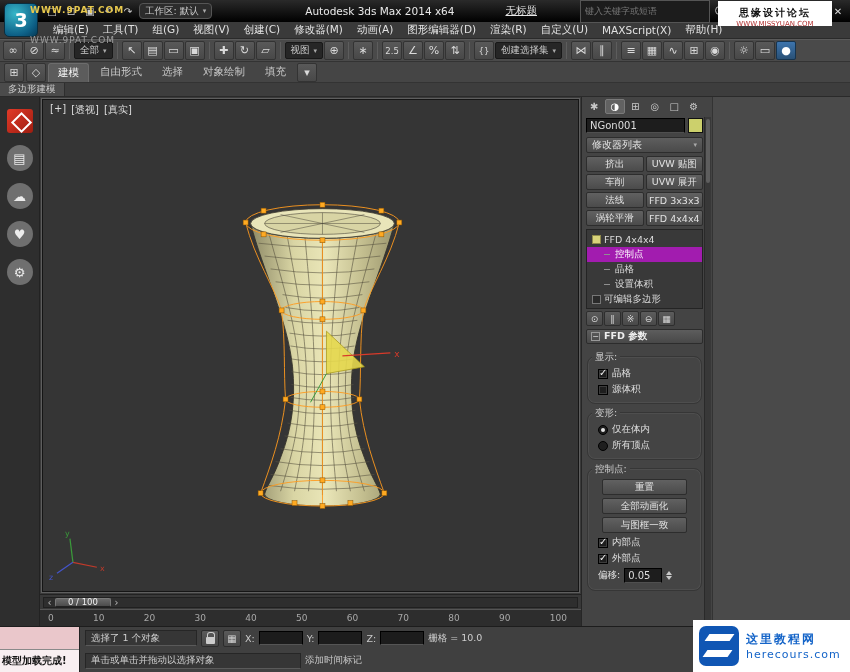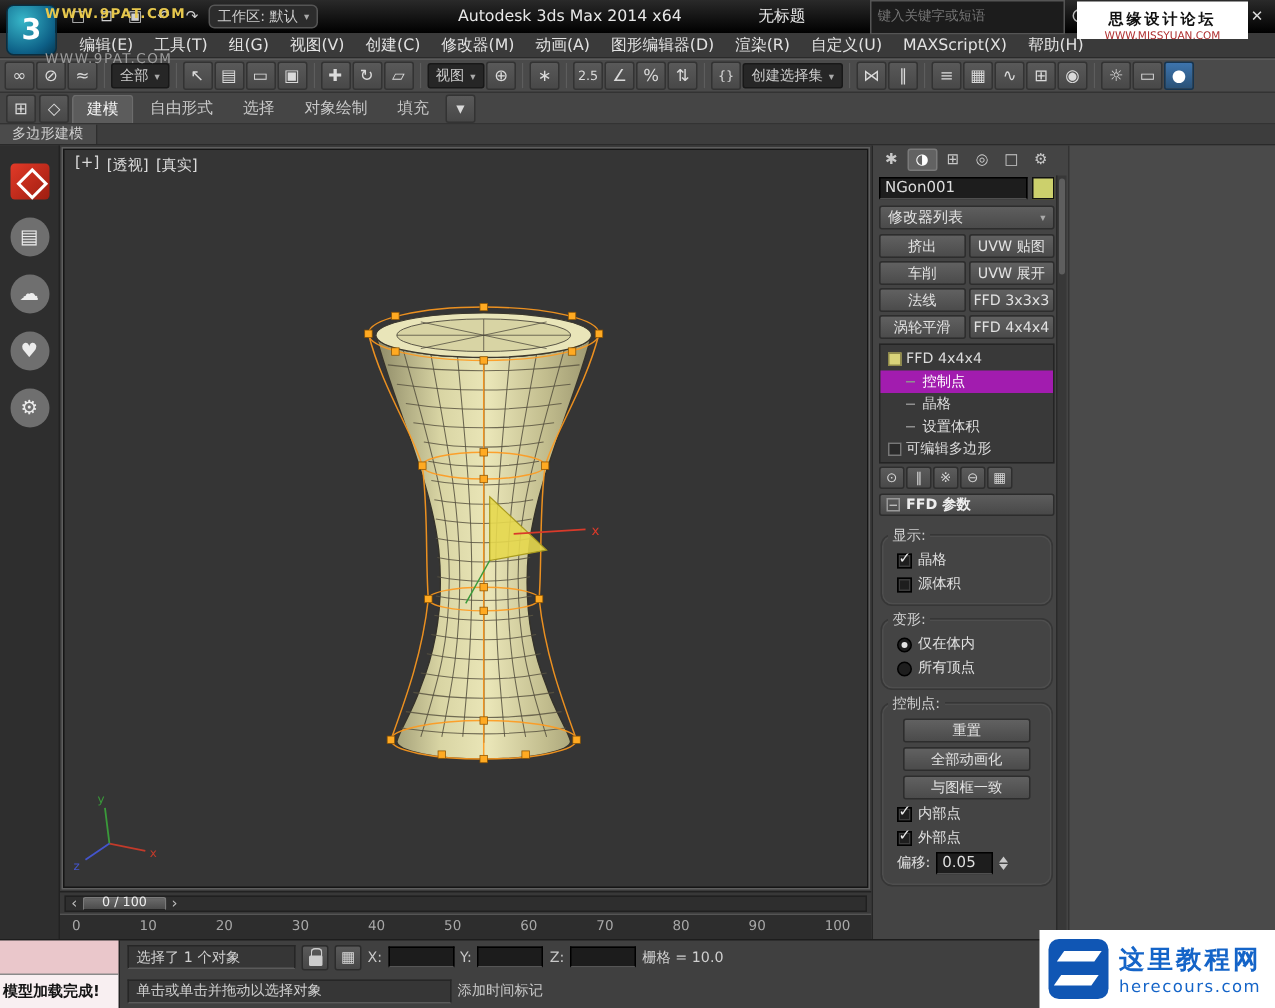--- a/index.html
+++ b/index.html
@@ -7,21 +7,21 @@
   #app{position:relative;width:850px;height:672px;background:#474747;overflow:hidden;color:#d6d6d6;}
 
   
   .titlebar{height:22px;background:linear-gradient(#2a2a2a,#000);display:flex;align-items:center;gap:3px;padding:0 4px 0 44px;position:relative;}
   .appbtn{position:absolute;left:4px;top:3px;width:34px;height:34px;z-index:25;border-radius:5px;
     background:radial-gradient(circle at 32% 30%,#37b6c8,#0d5f86 70%,#063a55);display:grid;place-items:center;
     color:#fff;font-weight:bold;font-size:19px;border:1px solid #0a2e40;}
   .qbtn{width:16px;height:16px;display:inline-flex;align-items:center;justify-content:center;font-size:10px;color:#cfcfcf;}
   .wsdrop{height:16px;display:inline-flex;align-items:center;gap:4px;background:#2c2c2c;border:1px solid #555;border-radius:4px;padding:0 5px;font-size:9.5px;color:#ccc;}
   .tb-title{font-size:10.5px;color:#e8e8e8;margin-left:90px;}
-  .tb-doc{font-size:10.5px;color:#e8e8e8;margin-left:48px;}
+  .tb-doc{font-size:10.5px;color:#e8e8e8;margin-left:48px;text-decoration:underline;}
   .search{width:130px;height:23px;background:#1c1c1c;border:1px solid #555;color:#bbb;font-size:9px;padding:0 4px;margin-left:40px;font-family:inherit;}
   .winbtn{width:16px;height:15px;display:inline-flex;align-items:center;justify-content:center;font-size:10px;color:#ddd;}
   .flex1{flex:1;}
 
   
   .menubar{height:17px;background:#3a3a3a;border-bottom:1px solid #2a2a2a;display:flex;align-items:center;padding-left:46px;}
   .menu-item{font-size:10.5px;color:#e2e2e2;padding:0 7px;}
   .toolbar1{height:23px;background:#4a4a4a;border-top:1px solid #5a5a5a;border-bottom:1px solid #333;display:flex;align-items:center;padding:0 3px;gap:1px;}
   .tbtn{width:20px;height:19px;flex:none;display:inline-flex;align-items:center;justify-content:center;font-size:11px;color:#dadada;background:linear-gradient(#595959,#484848);border:1px solid #333;border-radius:2px;}
   .tbtn.small{font-size:8.5px;}
@@ -122,21 +122,21 @@
   
   .wm9-1{position:absolute;left:30px;top:5px;color:#e7c84d;font-size:9px;font-weight:bold;z-index:30;letter-spacing:1px;}
   .wm9-2{position:absolute;left:30px;top:35px;color:#9d9d9d;font-size:9px;z-index:30;letter-spacing:1px;}
   .missyuan{position:absolute;top:1px;right:18px;width:114px;height:25px;background:#fff;z-index:28;text-align:center;line-height:1.15;padding-top:1px;}
   .missyuan .l1{font-size:10px;color:#111;font-weight:bold;letter-spacing:2px;}
   .missyuan .l2{font-size:7px;color:#b03030;display:block;}
   .brand{position:absolute;right:0;bottom:0;width:157px;height:52px;background:#fff;display:flex;align-items:center;gap:7px;padding:5px 6px;z-index:40;}
   .brand-mark{position:relative;width:40px;height:40px;background:#1056b4;border-radius:7px;overflow:hidden;flex:none;}
   .brand-mark::before{content:"";position:absolute;left:8px;top:8px;width:25px;height:7px;background:#fff;transform:skewX(-35deg);}
   .brand-mark::after{content:"";position:absolute;left:6px;top:24px;width:25px;height:7px;background:#fff;transform:skewX(-35deg);}
-  .brand-t1{color:#1464c8;font-weight:bold;font-size:17px;letter-spacing:2px;}
+  .brand-t1{color:#1464c8;font-weight:bold;font-size:12px;letter-spacing:2px;}
   .brand-t2{color:#1464c8;font-size:11px;letter-spacing:1px;}
 </style>
 </head>
 <body>
 
 <div id="app">
 
   <span class="wm9-1">WWW.9PAT.COM</span>
   <span class="wm9-2">WWW.9PAT.COM</span>
   <div class="missyuan">

